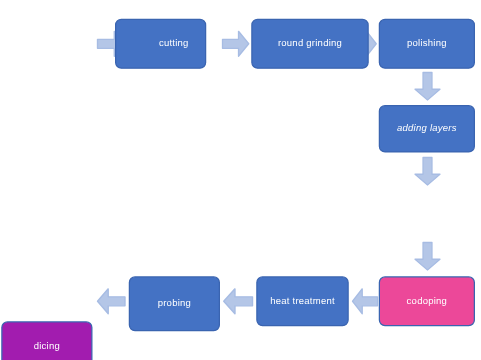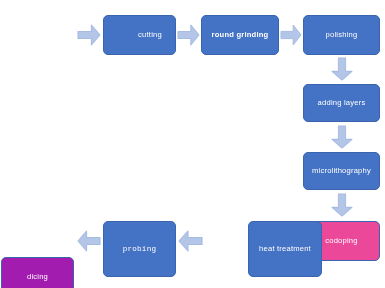--- a/index.html
+++ b/index.html
@@ -95,40 +95,37 @@
     <div class="arrow" style="left: 179px; top: 231px; width: 23px; height: 20px;">
       <svg viewBox="0 0 10 10" preserveAspectRatio="none">
         <path d="M10,3.2 L3.9,3.2 L3.9,0 L0,5 L3.9,10 L3.9,6.8 L10,6.8 Z"></path>
       </svg>
     </div>
     <div class="arrow" style="left: 78px; top: 231px; width: 22px; height: 20px;">
       <svg viewBox="0 0 10 10" preserveAspectRatio="none">
         <path d="M10,3.2 L3.9,3.2 L3.9,0 L0,5 L3.9,10 L3.9,6.8 L10,6.8 Z"></path>
       </svg>
     </div>
-    <div class="node" style="left: 103px; top: 15px; width: 73px; height: 40px; background: rgb(68, 114, 196); color: rgb(255, 255, 255); padding-left: 24px;">
+    <div class="node" style="left: 92px; top: 15px; width: 73px; height: 40px; background: rgb(68, 114, 196); color: rgb(255, 255, 255); padding-left: 24px;">
       <span class="node-label">cutting</span>
     </div>
-    <div class="node" style="left: 201px; top: 15px; width: 78px; height: 40px; background: rgb(68, 114, 196); color: rgb(255, 255, 255); font-weight: bold;">
+    <div class="node" style="left: 201px; top: 15px; width: 94px; height: 40px; background: rgb(68, 114, 196); color: rgb(255, 255, 255);">
       <span class="node-label">round grinding</span>
     </div>
     <div class="node" style="left: 303px; top: 15px; width: 77px; height: 40px; background: rgb(68, 114, 196); color: rgb(255, 255, 255); align-items: center;">
       <span class="node-label">polishing</span>
     </div>
-    <div class="node" style="left: 303px; top: 84px; width: 77px; height: 38px; background: rgb(68, 114, 196); color: rgb(255, 255, 255);">
+    <div class="node" style="left: 303px; top: 84px; width: 77px; height: 38px; background: rgb(68, 114, 196); color: rgb(255, 255, 255); font-style: italic;">
       <span class="node-label">adding layers</span>
-    </div>
-    <div class="node" style="left: 303px; top: 152px; width: 77px; height: 38px; background: rgb(68, 114, 196); color: rgb(255, 255, 255);">
-      <span class="node-label">microlithography</span>
     </div>
     <div class="node" style="left: 303px; top: 221px; width: 77px; height: 40px; background: #ec4899; color: rgb(255, 255, 255);">
       <span class="node-label">codoping</span>
     </div>
-    <div class="node" style="left: 205px; top: 221px; width: 74px; height: 56px; background: rgb(68, 114, 196); color: rgb(255, 255, 255); margin-left: 43px;">
+    <div class="node" style="left: 205px; top: 221px; width: 74px; height: 40px; background: rgb(68, 114, 196); color: rgb(255, 255, 255);">
       <span class="node-label">heat treatment</span>
     </div>
-    <div class="node" style="left: 103px; top: 221px; width: 73px; height: 56px; background: rgb(68, 114, 196); color: rgb(255, 255, 255); font-family: Liberation Mono, monospace;">
+    <div class="node" style="left: 103px; top: 221px; width: 73px; height: 44px; background: rgb(68, 114, 196); color: rgb(255, 255, 255);">
       <span class="node-label">probing</span>
     </div>
     <div class="node" style="left: 1px; top: 221px; width: 73px; height: 40px; background: #a21caf; color: rgb(255, 255, 255); margin-top: 36px;">
       <span class="node-label">dicing</span>
     </div>
   </div>
 
 </body></html>

